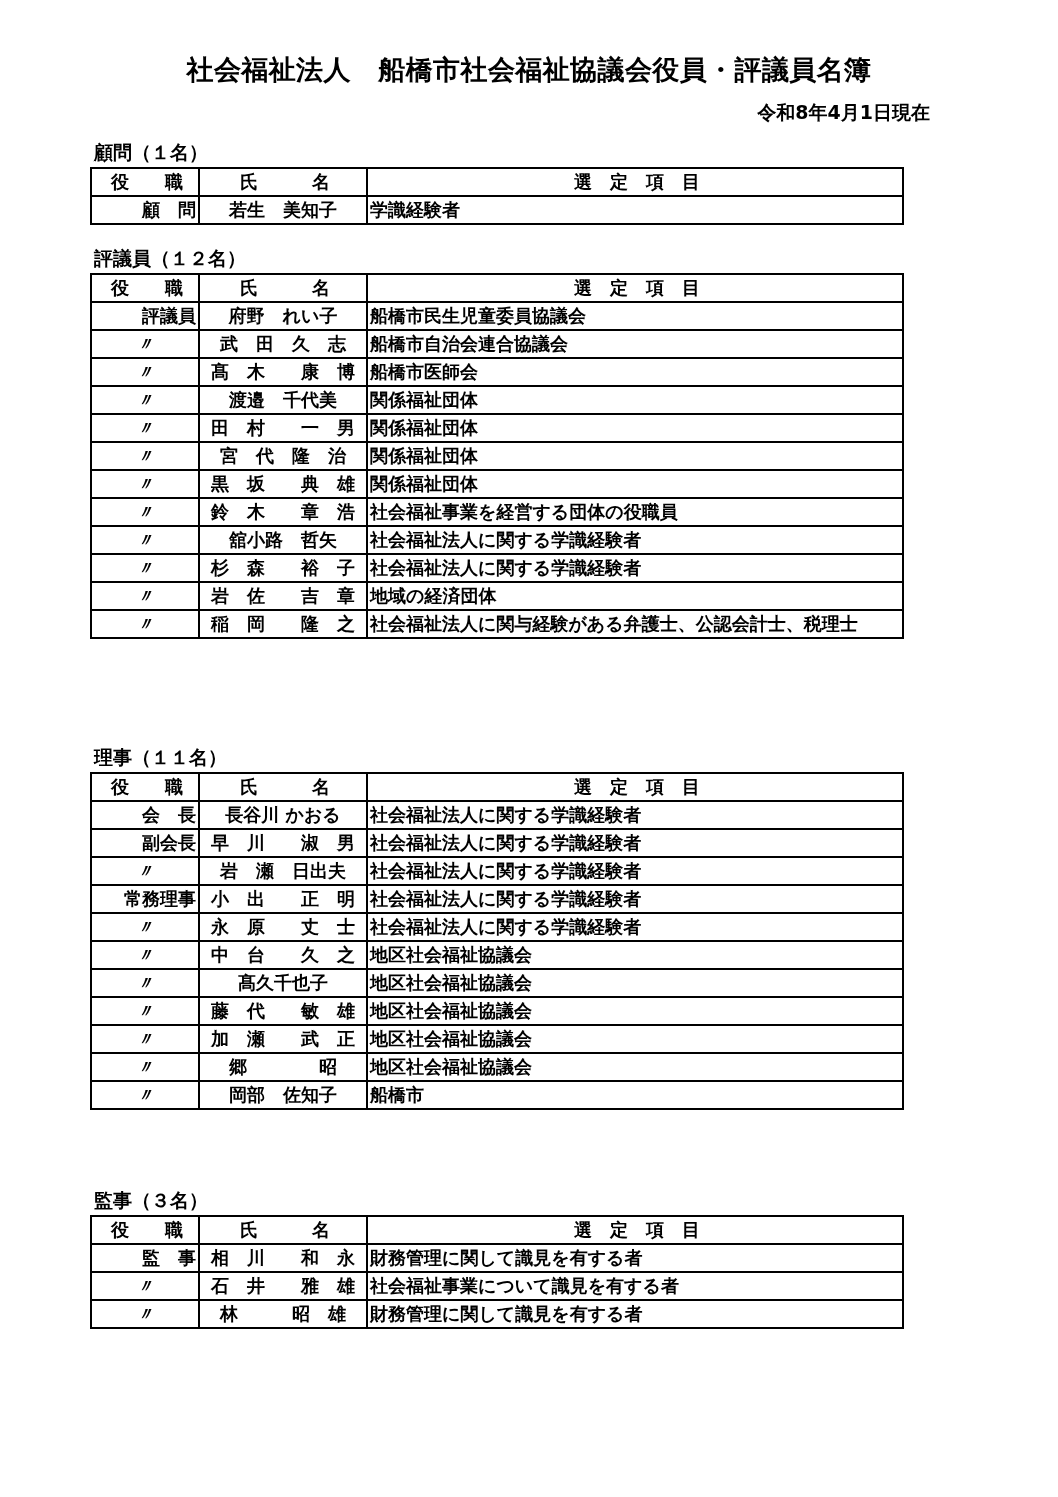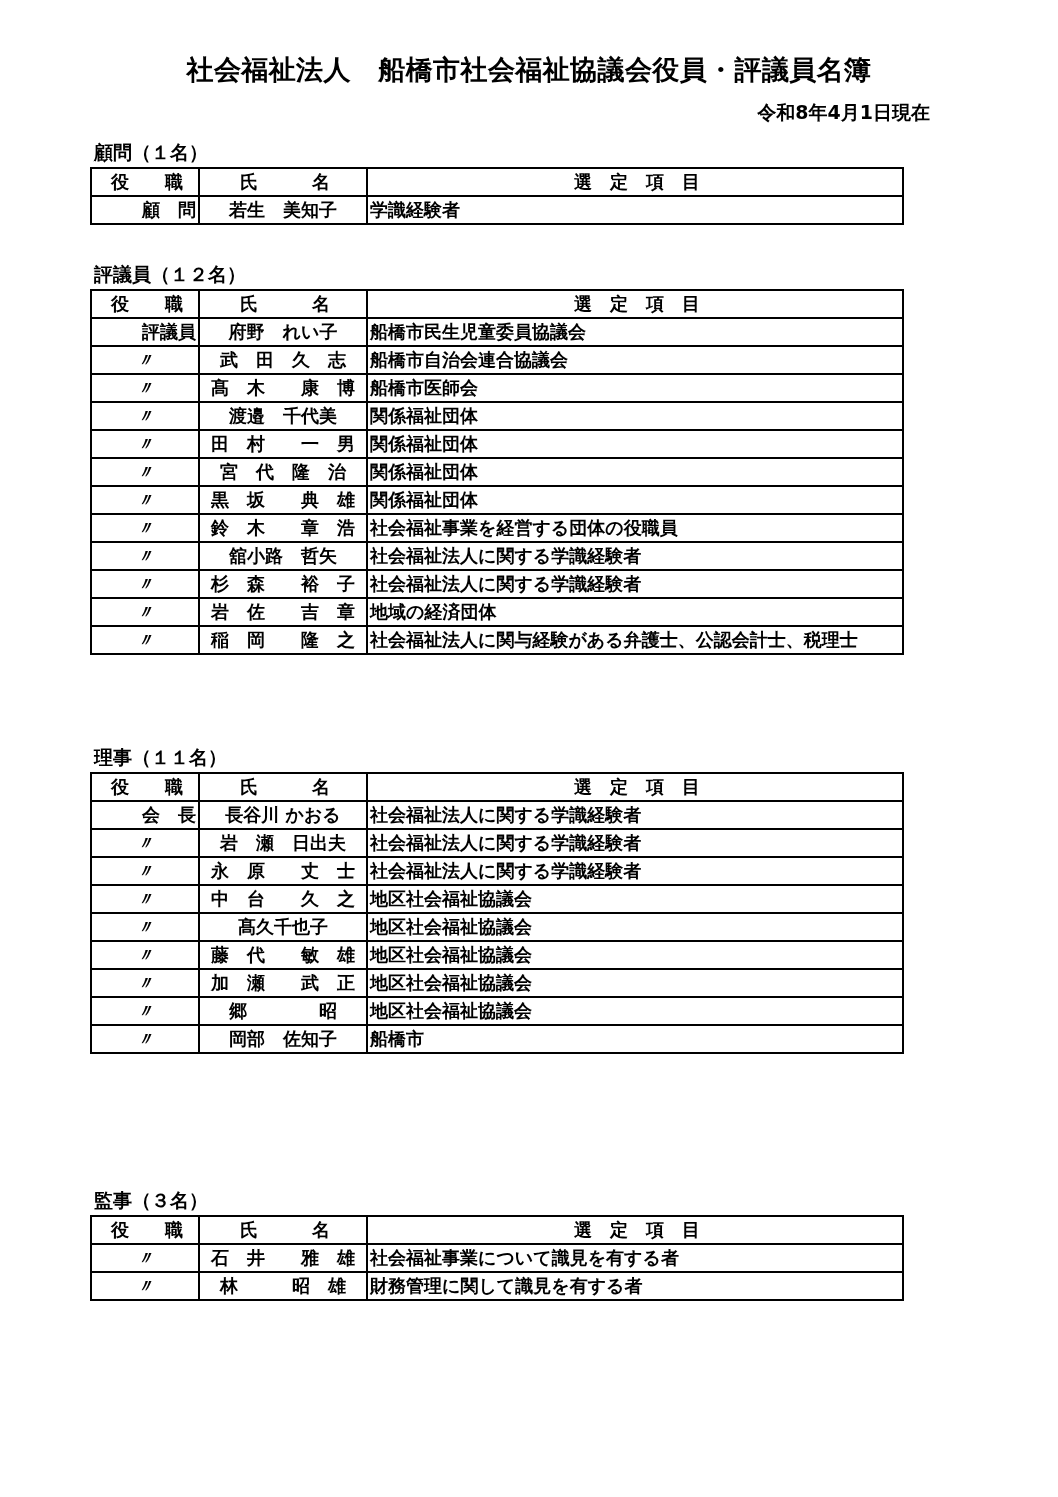--- a/index.html
+++ b/index.html
@@ -103,21 +103,21 @@
     padding-left: 4px;
   }
   td.ditto {
     text-align: center;
     font-style: italic;
     font-size: 17px;
   }
 
   
   #sec-komon      { top: 140px; }
-  #sec-hyogiin    { top: 262px; }
+  #sec-hyogiin    { top: 246px; }
   #sec-riji       { top: 745px; }
   #sec-kanji      { top: 1188px; }
 </style>
 </head>
 <body>
 
 <div class="page">
 
   <div class="doc-title">社会福祉法人　船橋市社会福祉協議会役員・評議員名簿</div>
 
@@ -243,22 +243,32 @@
           <th class="h-sel">選　定　項　目</th>
         </tr>
       </thead>
       <tbody>
           <tr>
             <td class="post">会　長</td>
             <td class="name">長谷川 かおる</td>
             <td class="sel">社会福祉法人に関する学識経験者</td>
           </tr>
           <tr>
+            <td class="post">副会長</td>
+            <td class="name">早　川　　淑　男</td>
+            <td class="sel">社会福祉法人に関する学識経験者</td>
+          </tr>
+          <tr>
             <td class="post ditto">〃</td>
             <td class="name">岩　瀬　日出夫</td>
+            <td class="sel">社会福祉法人に関する学識経験者</td>
+          </tr>
+          <tr>
+            <td class="post">常務理事</td>
+            <td class="name">小　出　　正　明</td>
             <td class="sel">社会福祉法人に関する学識経験者</td>
           </tr>
           <tr>
             <td class="post ditto">〃</td>
             <td class="name">永　原　　丈　士</td>
             <td class="sel">社会福祉法人に関する学識経験者</td>
           </tr>
           <tr>
             <td class="post ditto">〃</td>
             <td class="name">中　台　　久　之</td>
@@ -303,20 +313,25 @@
       </colgroup>
       <thead>
         <tr>
           <th class="h-post">役　　職</th>
           <th class="h-name">氏　　　名</th>
           <th class="h-sel">選　定　項　目</th>
         </tr>
       </thead>
       <tbody>
           <tr>
+            <td class="post">監　事</td>
+            <td class="name">相　川　　和　永</td>
+            <td class="sel">財務管理に関して識見を有する者</td>
+          </tr>
+          <tr>
             <td class="post ditto">〃</td>
             <td class="name">石　井　　雅　雄</td>
             <td class="sel">社会福祉事業について識見を有する者</td>
           </tr>
           <tr>
             <td class="post ditto">〃</td>
             <td class="name">林　　　昭　雄</td>
             <td class="sel">財務管理に関して識見を有する者</td>
           </tr>
         </tbody>

